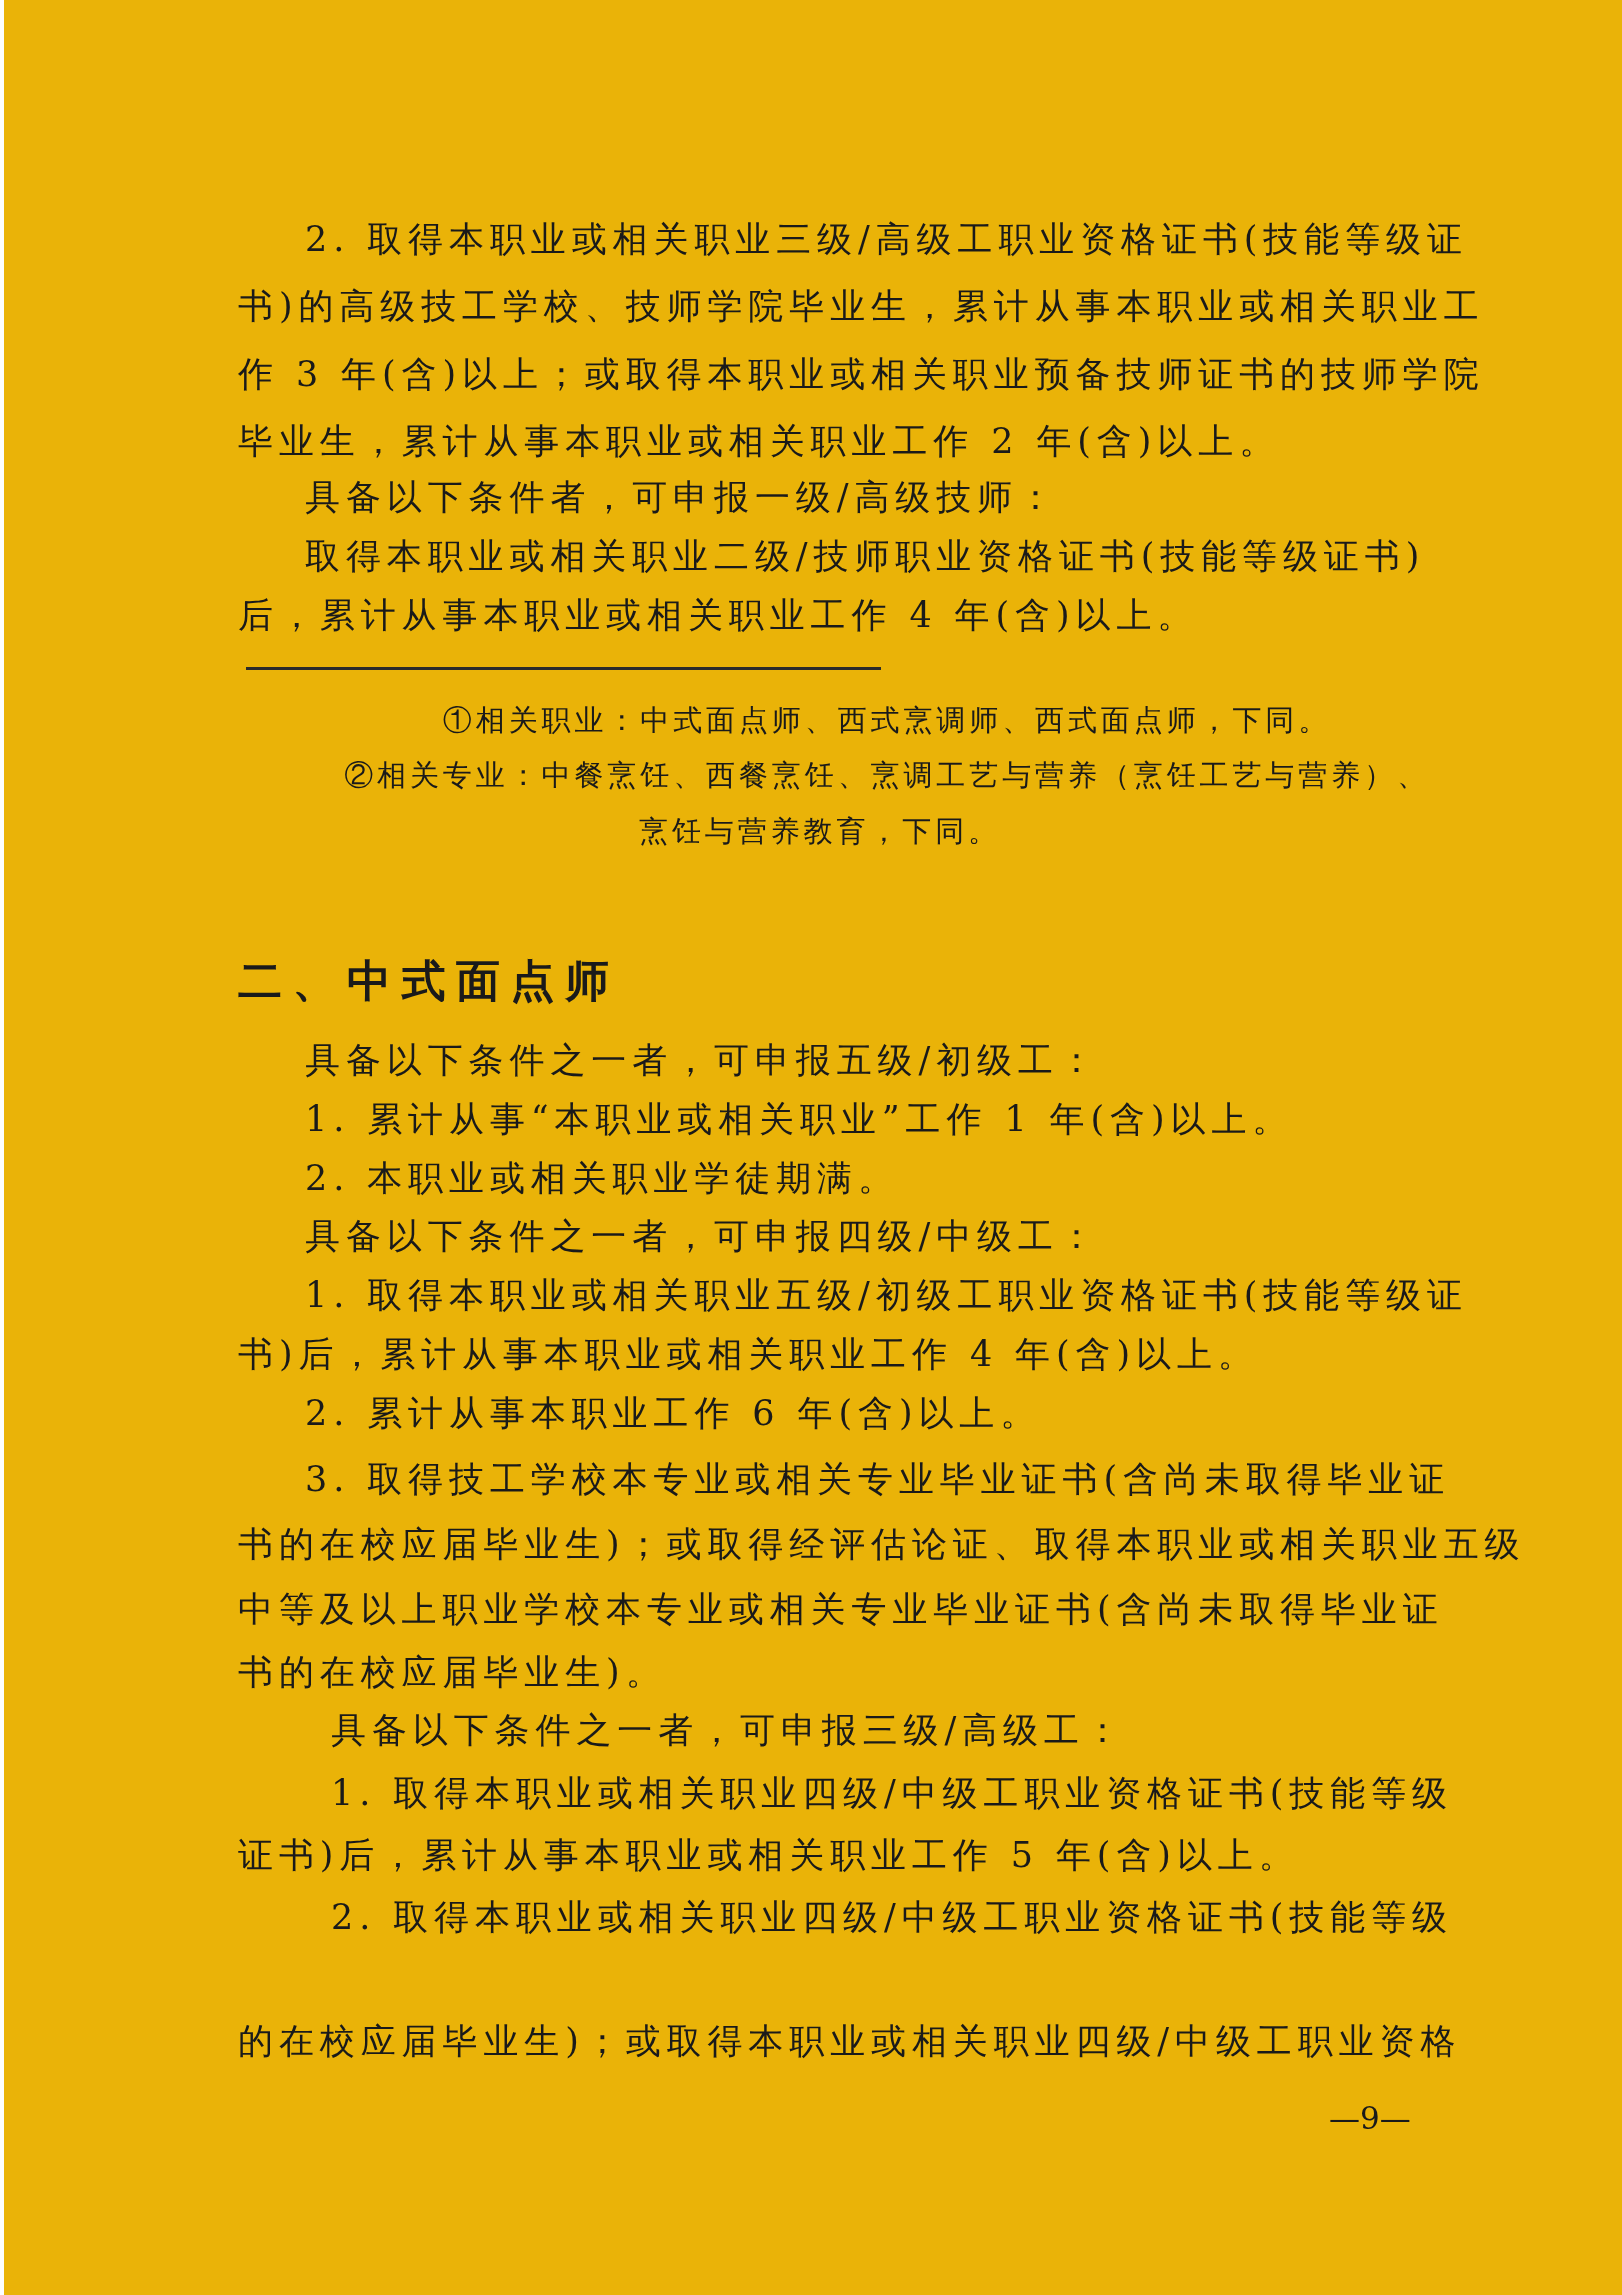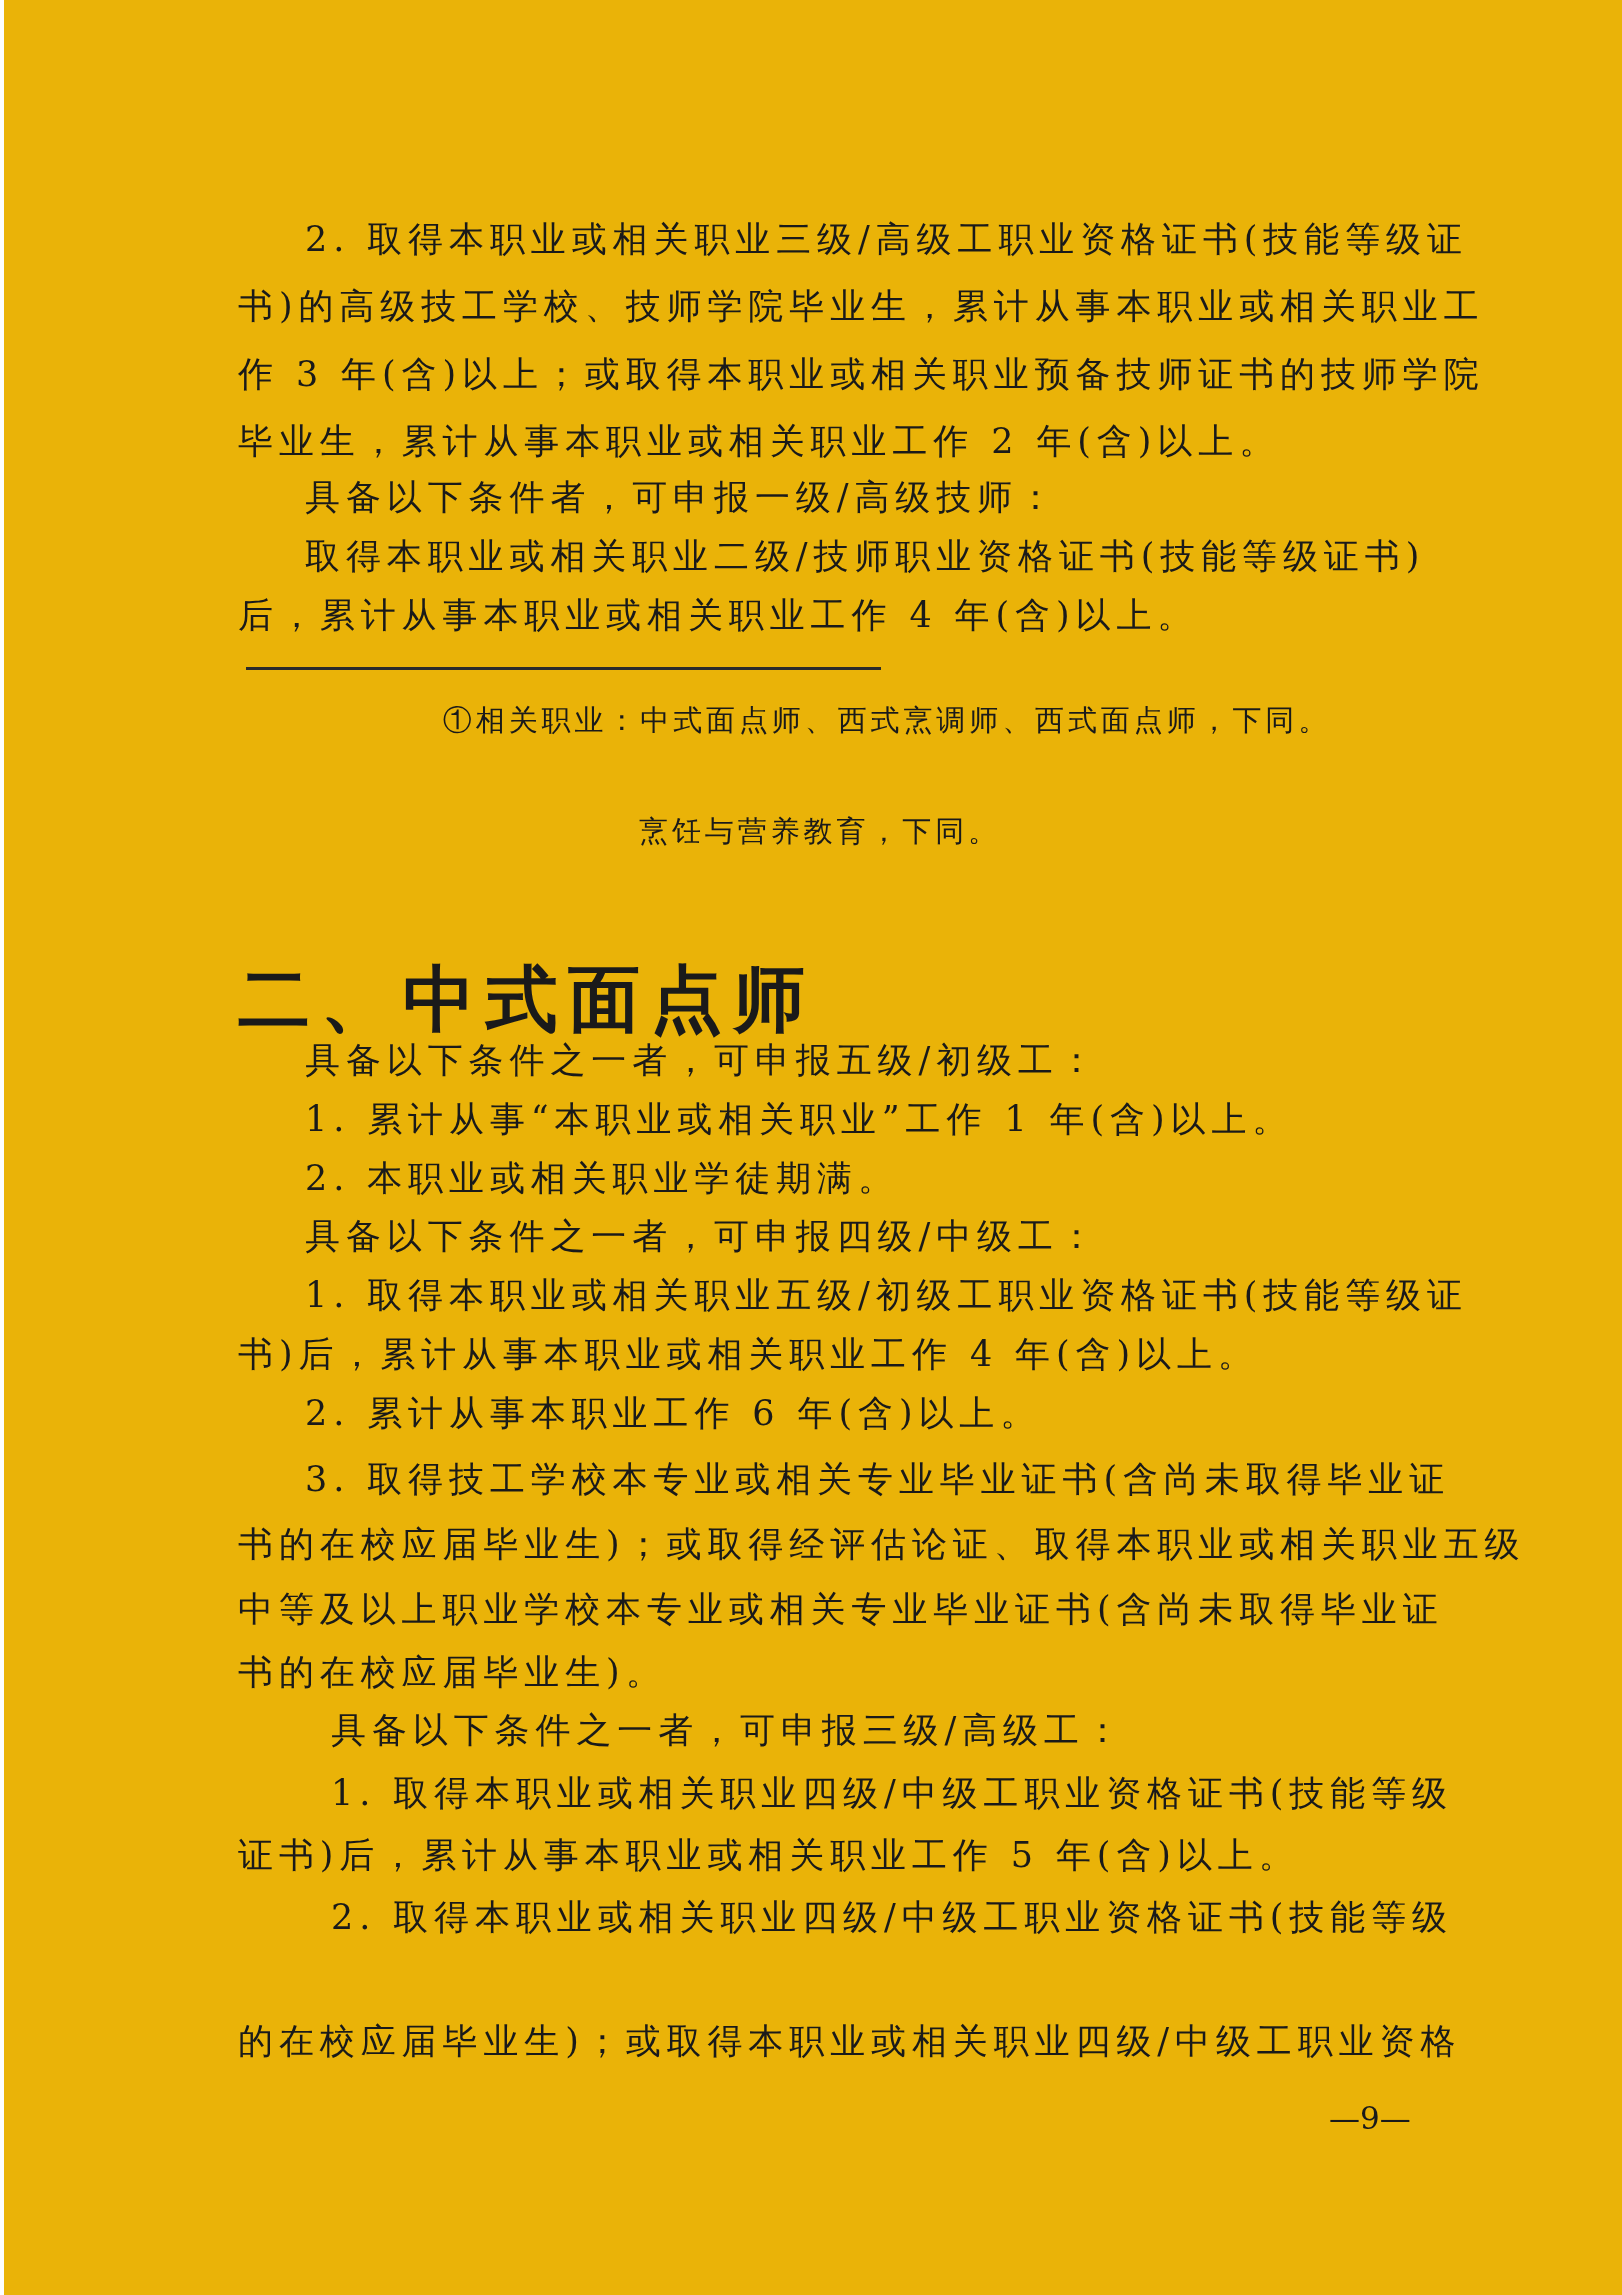--- a/index.html
+++ b/index.html
@@ -4,21 +4,21 @@
 <style>
   html, body { margin: 0; padding: 0; background: #fdfdfe; }
   body { width: 1622px; height: 2295px; position: relative; overflow: hidden;
          font-family: "DejaVu Serif", "Liberation Serif", serif; color: #1a1a1a; }
   .page { position: absolute; left: 4px; top: 0; width: 1622px; height: 2295px; background: #eab308; }
   .line { position: absolute; left: 234px; width: 1164px; font-size: 35px; line-height: 46px;
           white-space: nowrap; letter-spacing: 5.9px; }
   .ind { left: 301px; }
   .ind2 { left: 327px; }
   .note { font-size: 29px; letter-spacing: 3.9px; text-align: center; }
-  .heading { position: absolute; left: 234px; top: 952px; font-size: 72px; font-weight: bold;
+  .heading { position: absolute; left: 234px; top: 952px; font-size: 44px; font-weight: bold;
              letter-spacing: 10.5px; font-family: "DejaVu Sans", "Liberation Sans", sans-serif; text-align: right; }
   .rule { position: absolute; left: 242px; top: 667px; width: 635px; height: 2.6px; background: #2b2b2b; }
   .pagenum { position: absolute; left: 1325px; top: 2100px; font-size: 31px; letter-spacing: 0; }
 </style>
 </head>
 <body>
 
 <div class="page">
 
   <div class="line ind" style="top:216px">2. 取得本职业或相关职业三级/高级工职业资格证书(技能等级证</div>
@@ -26,20 +26,21 @@
   <div class="line" style="top:351px">作 3 年(含)以上；或取得本职业或相关职业预备技师证书的技师学院</div>
   <div class="line" style="top:418px">毕业生，累计从事本职业或相关职业工作 2 年(含)以上。</div>
 
   <div class="line ind" style="top:474px">具备以下条件者，可申报一级/高级技师：</div>
   <div class="line ind" style="top:533px">取得本职业或相关职业二级/技师职业资格证书(技能等级证书)</div>
   <div class="line" style="top:592px">后，累计从事本职业或相关职业工作 4 年(含)以上。</div>
 
   <div class="rule"></div>
 
   <div class="line ind note" style="top:697px">①相关职业：中式面点师、西式烹调师、西式面点师，下同。</div>
+  <div class="line ind note" style="top:752px">②相关专业：中餐烹饪、西餐烹饪、烹调工艺与营养（烹饪工艺与营养）、</div>
   <div class="line note" style="top:808px">烹饪与营养教育，下同。</div>
 
   <div class="heading">二、中式面点师</div>
 
   <div class="line ind" style="top:1037px">具备以下条件之一者，可申报五级/初级工：</div>
   <div class="line ind" style="top:1096px">1. 累计从事“本职业或相关职业”工作 1 年(含)以上。</div>
   <div class="line ind" style="top:1155px">2. 本职业或相关职业学徒期满。</div>
 
   <div class="line ind" style="top:1213px">具备以下条件之一者，可申报四级/中级工：</div>
   <div class="line ind" style="top:1272px">1. 取得本职业或相关职业五级/初级工职业资格证书(技能等级证</div>

